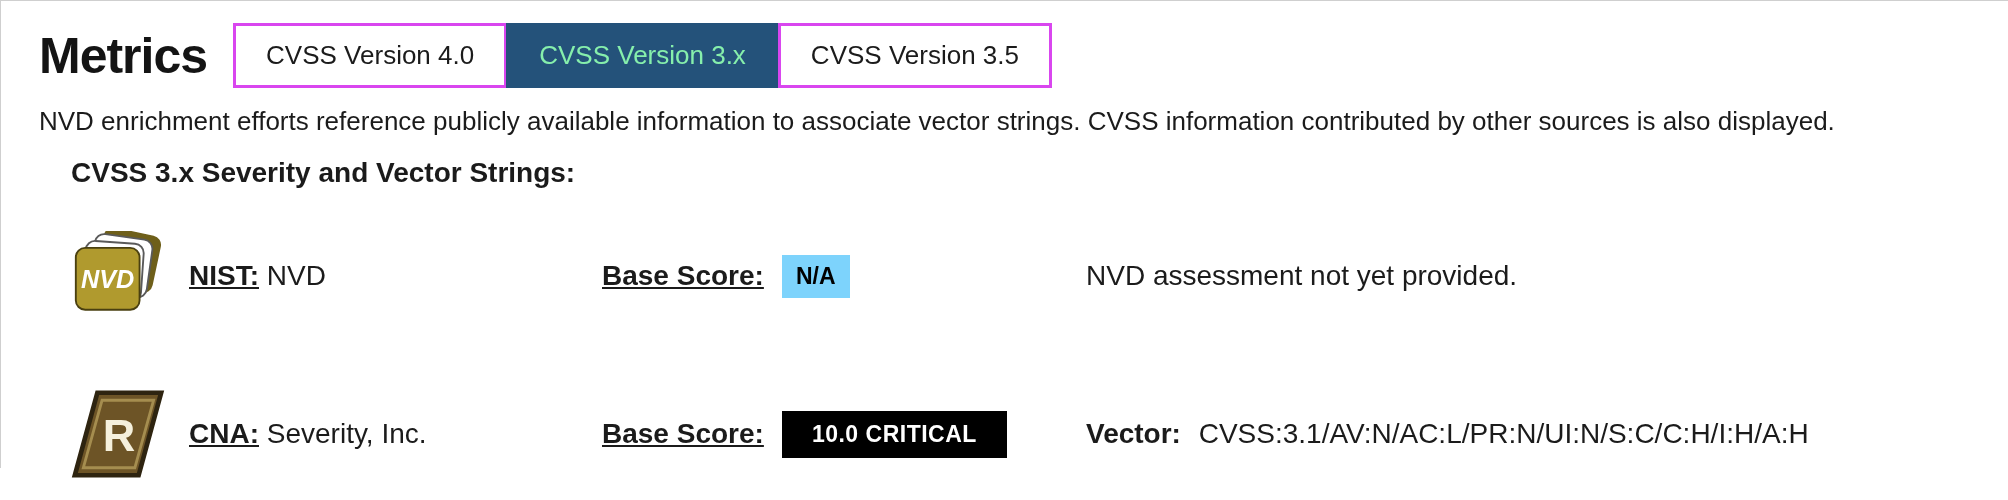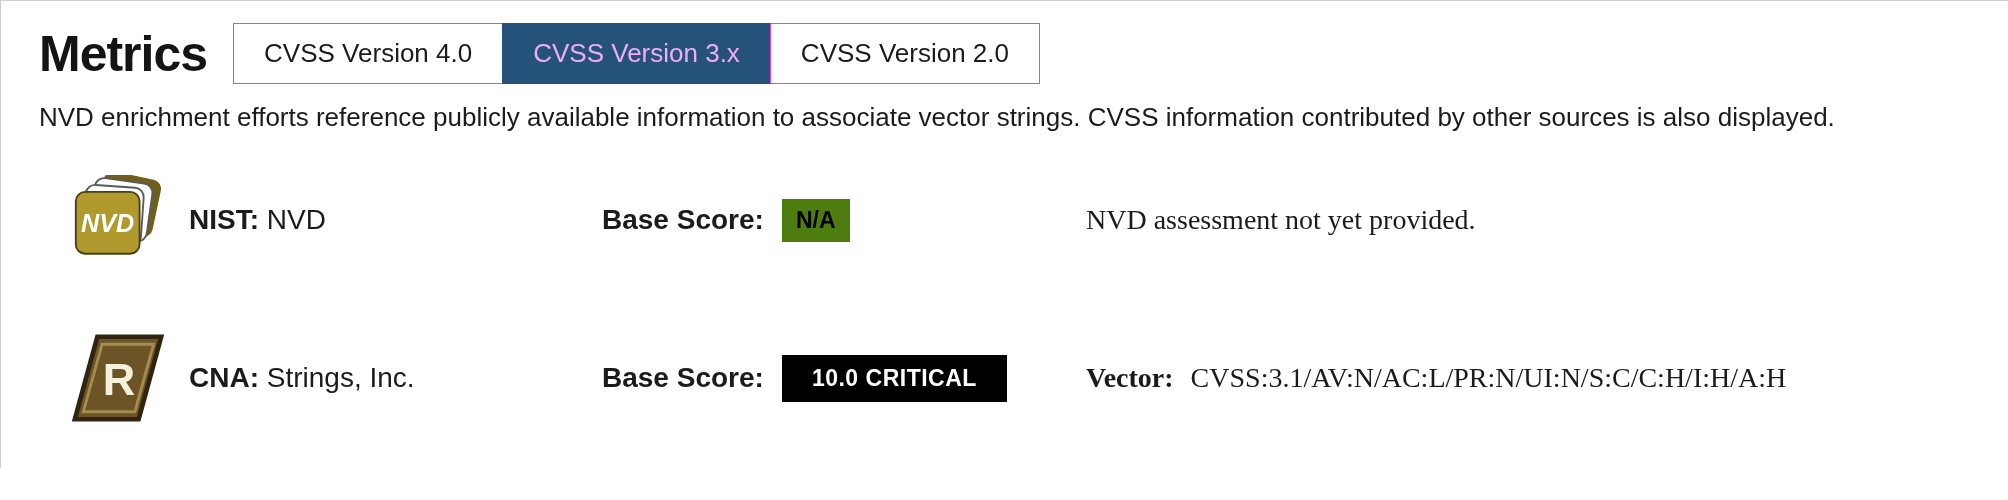--- a/index.html
+++ b/index.html
@@ -19,26 +19,26 @@
   }
   .header-row { display:flex; align-items:center; gap:26px; }
   .page-title { font-size:50px; font-weight:bold; letter-spacing:-1px; color:#141414; }
   .tabs { display:flex; }
   .tab {
     font-family:inherit;
     font-size:26px;
     padding:14px 30px;
     background:#ffffff;
     color:#1b1b1b;
-    border:1px solid #d946ef;
+    border:3px solid #d946ef;
     cursor:pointer;
     white-space:nowrap;
   }
   .tab + .tab { margin-left:-1px; }
-  .tab.active { background:#24527a; border-color:#24527a; color:#f0abfc; }
+  .tab.active { background:#24527a; border-color:#24527a; color:#86efac; }
   .note {
     margin-top:18px;
     font-size:26px;
     color:#1b1b1b;
   }
   .section-title {
     margin-top:20px;
     margin-left:32px;
     font-size:28px;
     font-weight:bold;
@@ -47,48 +47,49 @@
     margin-left:32px;
     margin-top:42px;
     display:flex;
     flex-direction:column;
     gap:68px;
   }
   .metric-row { display:flex; align-items:center; }
   .cell-icon { width:118px; flex:0 0 118px; display:flex; align-items:center; }
   .cell-source { width:368px; flex:0 0 368px; font-size:28px; }
   .cell-score { width:484px; flex:0 0 484px; font-size:28px; display:flex; align-items:center;margin-left:45px; }
-  .cell-detail { font-size:28px;font-family:Liberation Serif, serif; }
-  .lbl { font-weight:bold; }
+  .cell-detail { font-size:28px; }
+  .lbl { font-weight:bold;text-decoration:underline; }
   .score-badge {
     display:inline-block;
     font-weight:bold;
     margin-left:18px;
     white-space:nowrap;
   }
-  .score-badge.na { background:#4d7c0f; color:#000000; font-size:23px; padding:8px 14px; }
+  .score-badge.na { background:#7dd3fc; color:#000000; font-size:23px; padding:8px 14px; }
   .score-badge.critical { background:#000000; color:#ffffff; font-size:23px; padding:10px 30px; letter-spacing:0.5px; }
   .detail-label { font-weight:bold; margin-right:10px; }
 </style>
 </head>
 <body>
 
 <div class="panel">
 
   <div class="header-row">
     <div class="page-title">Metrics</div>
     <div class="tabs">
       <button class="tab">CVSS Version 4.0</button>
       <button class="tab active">CVSS Version 3.x</button>
-      <button class="tab">CVSS Version 2.0</button>
+      <button class="tab">CVSS Version 3.5</button>
     </div>
   </div>
 
   <div class="note">NVD enrichment efforts reference publicly available information to associate vector strings. CVSS information contributed by other sources is also displayed.</div>
 
+  <div class="section-title">CVSS 3.x Severity and Vector Strings:</div>
 
   <div class="rows">
 
     <div class="metric-row">
       <div class="cell-icon">
         <svg viewBox="0 0 100 96" width="94" height="90" aria-hidden="true">
           <rect x="30" y="0" width="62" height="62" rx="10" fill="#6e5f1a" transform="rotate(12 61 31)"></rect>
           <rect x="22" y="6" width="62" height="62" rx="10" fill="#ffffff" stroke="#5a5a5a" stroke-width="2" transform="rotate(8 53 37)"></rect>
           <rect x="14" y="12" width="62" height="62" rx="10" fill="#ffffff" stroke="#5a5a5a" stroke-width="2" transform="rotate(4 45 43)"></rect>
           <rect x="5" y="18" width="68" height="66" rx="10" fill="#b09a2e" stroke="#4a4010" stroke-width="2"></rect>
@@ -111,21 +112,21 @@
     <div class="metric-row">
       <div class="cell-icon">
         <svg viewBox="0 0 100 96" width="94" height="90" aria-hidden="true">
           <path d="M28 4 L96 4 L72 92 L4 92 Z" fill="#6d5426" stroke="#2e2410" stroke-width="5"></path>
           <path d="M33 12 L88 12 L68 84 L13 84 Z" fill="none" stroke="#a58d4f" stroke-width="3"></path>
           <text x="51" y="66" font-size="48" font-weight="bold" fill="#f5f0dc" text-anchor="middle" font-family="Liberation Sans, sans-serif">R</text>
         </svg>
       </div>
       <div class="cell-source">
         <span class="lbl">CNA:</span>
-        <span>Strings, Inc.</span>
+        <span>Severity, Inc.</span>
       </div>
       <div class="cell-score">
         <span class="lbl">Base Score:</span>
         <span class="score-badge critical">10.0 CRITICAL</span>
       </div>
       <div class="cell-detail">
         <span class="detail-label">Vector:</span>
         <span>CVSS:3.1/AV:N/AC:L/PR:N/UI:N/S:C/C:H/I:H/A:H</span>
       </div>
     </div>

